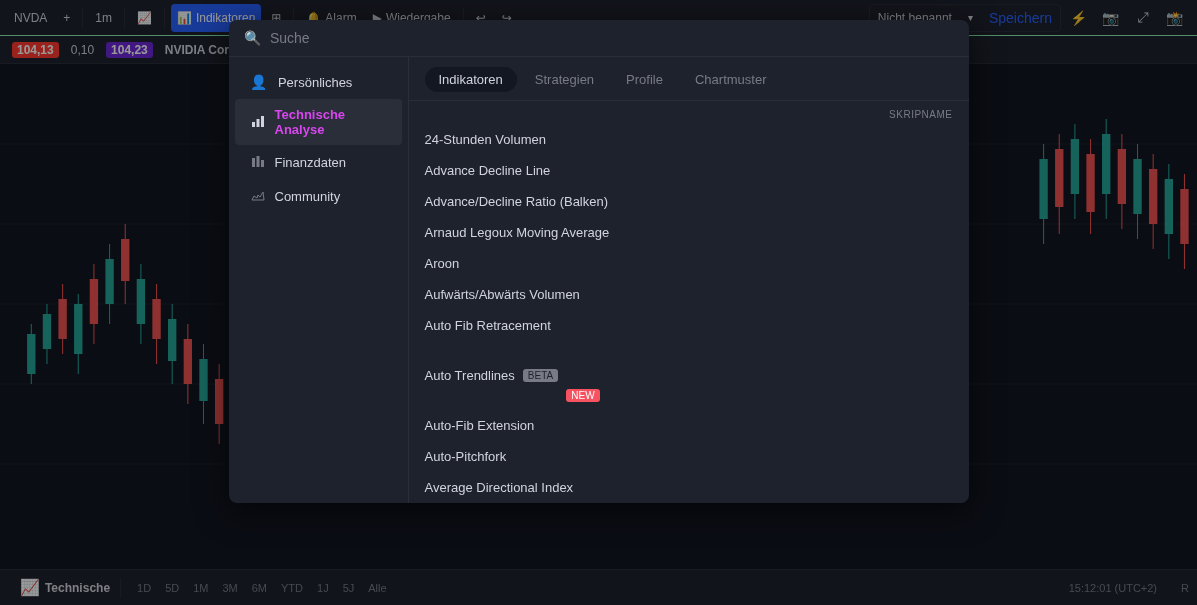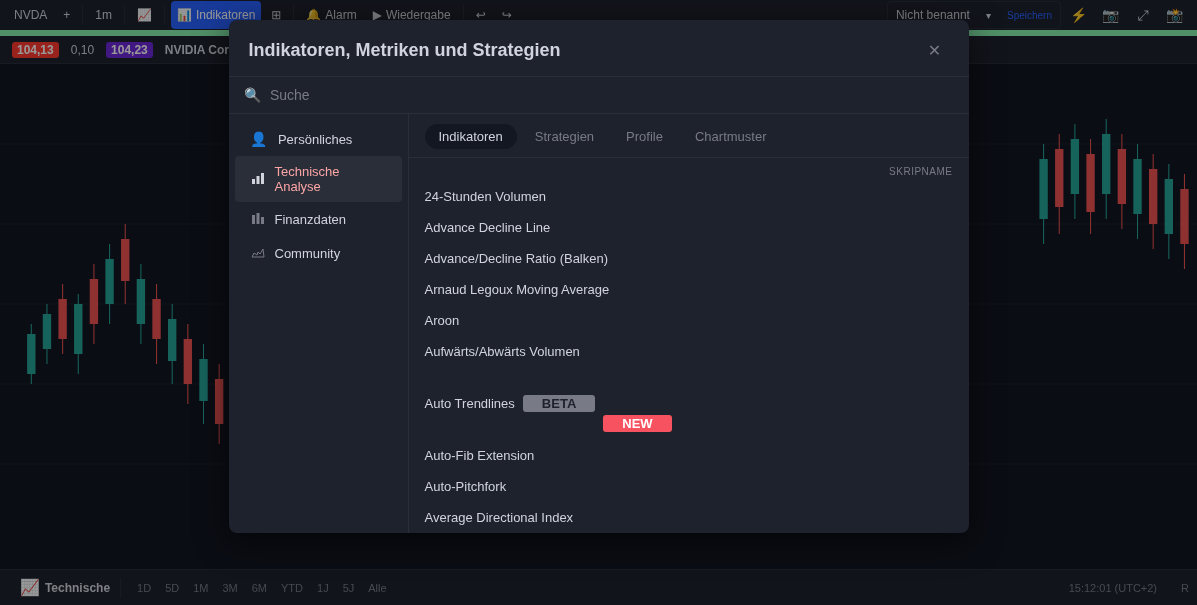--- a/index.html
+++ b/index.html
@@ -10,21 +10,21 @@
       width: 1197px;
       height: 605px;
       overflow: hidden;
       position: relative;
     }
 
     
     .topbar {
       height: 36px;
       background: #1e222d;
-      border-bottom: 6px solid #86efac;
+      border-bottom: 1px solid #86efac;
       display: flex;
       align-items: center;
       padding: 0 8px;
       gap: 4px;
       position: relative;
       z-index: 10;
     }
     .topbar-btn {
       display: flex;
       align-items: center;
@@ -59,21 +59,21 @@
       gap: 16px;
       padding: 0 8px;
       height: 28px;
       border-radius: 4px;
       cursor: pointer;
       font-size: 12px;
       color: #d1d4dc;
       border: 1px solid #2a2e39;
     }
     .not-named-sub {
-      font-size: 10px;
+      font-size: 14px;
       color: #2962ff;
     }
     .icon-circle {
       width: 28px;
       height: 28px;
       border-radius: 50%;
       display: flex;
       align-items: center;
       justify-content: center;
       cursor: pointer;
@@ -255,21 +255,22 @@
       gap: 10px;
       padding: 8px 16px;
       font-size: 13px;
       cursor: pointer;
       color: #d1d4dc;
       border-radius: 4px;
       margin: 1px 6px;
     }
     .sidebar-item.active {
       background: #2a2e39;
-      color: #fca5a5;
+      color: #d946ef;
+      font-weight: bold;
     }
     .sidebar-icon { font-size: 14px; color: #787b86; }
 
     
     .modal-content {
       flex: 1;
       overflow: hidden;
       display: flex;
       flex-direction: column;
     }
@@ -317,24 +318,24 @@
       padding: 8px 16px;
       font-size: 13px;
       cursor: pointer;
       color: #d1d4dc;
       display: flex;
       align-items: center;
       gap: 8px;
     }
 
     .badge {
-      font-size: 13px;
-      padding: 1px 19px;
+      font-size: 10px;
+      padding: 1px 5px;
       border-radius: 3px;
-      font-weight: 700;
+      font-weight: 400;
       text-transform: uppercase;
     }
     .badge-beta {
       background: #787b86;
       color: #1e222d;
     }
     .badge-new {
       background: #f7525f;
       color: #fff;
       margin-top: 40px;
@@ -519,26 +520,20 @@
   <div class="bottom-btn">Alle</div>
   <div class="bottom-right">
     <span style="font-size:11px;color:#787b86;">15:12:01 (UTC+2)</span>
     <span style="font-size:11px;color:#787b86;margin-left:4px;">R</span>
   </div>
 </div>
 
 <div class="modal-overlay">
   <div class="modal">
 
-    <div class="modal-header">
-      <span class="modal-title">Indikatoren, Metriken und Strategien</span>
-      <div class="modal-close">
-        <span>✕</span>
-      </div>
-    </div>
 
     <div class="search-bar">
       <span class="search-icon">🔍</span>
       <input class="search-input" type="text" placeholder="Suche" style="">
     </div>
 
     <div class="modal-body">
 
       <div class="modal-sidebar">
         <div class="sidebar-item">
@@ -607,20 +602,23 @@
           <div class="list-item">
             <span>Arnaud Legoux Moving Average</span>
           </div>
           <div class="list-item">
             <span>Aroon</span>
           </div>
           <div class="list-item">
             <span>Aufwärts/Abwärts Volumen</span>
           </div>
           <div class="list-item">
+            <span>Auto Fib Retracement</span>
+          </div>
+          <div class="list-item">
             <span>Auto Trendlines</span>
             <span class="badge badge-beta">BETA</span>
             <span class="badge badge-new">NEW</span>
           </div>
           <div class="list-item">
             <span>Auto-Fib Extension</span>
           </div>
           <div class="list-item">
             <span>Auto-Pitchfork</span>
           </div>

